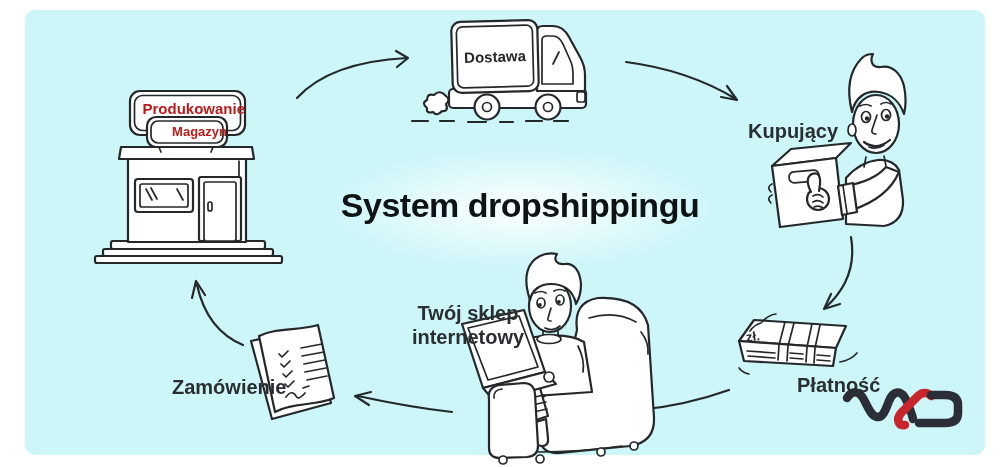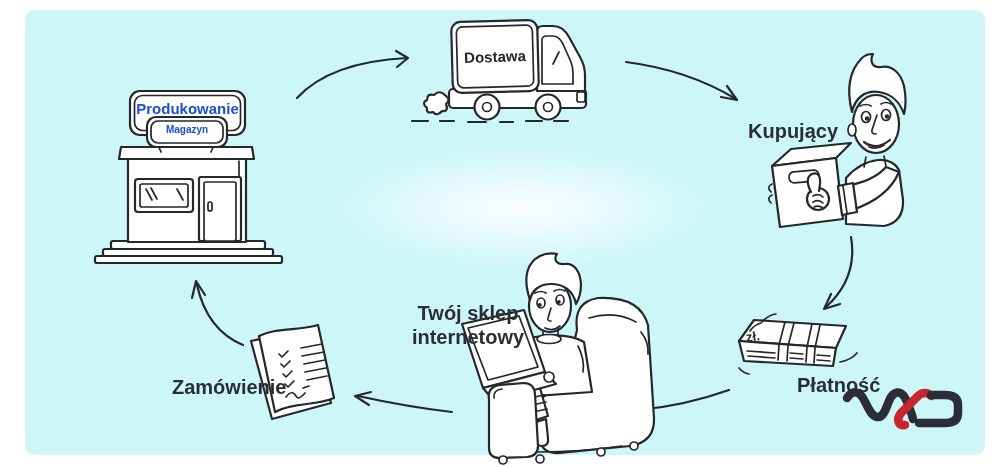--- a/index.html
+++ b/index.html
@@ -18,21 +18,21 @@
   .ln{stroke:#24282b;stroke-width:2.2;fill:none;stroke-linecap:round;stroke-linejoin:round;}
   .fw{fill:#ffffff;}
   .fi{fill:#24282b;stroke:none;}
   .thin{stroke-width:1.7;}
   .lbl{position:absolute;color:#2a2e32;font-size:20px;font-weight:600;line-height:1.22;white-space:nowrap;}
   .ctr{text-align:center;}
   .title{
     position:absolute;left:280px;top:186px;width:480px;text-align:center;
     font-size:34px;font-weight:700;color:#101315;letter-spacing:-0.5px;
   }
-  .sign-text{position:absolute;text-align:center;color:#1d4ed8;font-weight:600;}
+  .sign-text{position:absolute;text-align:right;color:#b91c1c;font-weight:600;}
   .zl{position:absolute;left:746px;top:329px;font-size:13px;font-weight:700;transform:rotate(-7deg);}
   .dostawa{position:absolute;left:455px;top:48px;width:80px;text-align:center;font-size:15px;font-weight:600;transform:rotate(-2deg);}
 </style>
 </head>
 <body>
 
 <div class="page">
   <div class="panel"></div>
 
   <svg class="art" viewBox="0 0 1000 467">
@@ -224,23 +224,24 @@
       <path class="ln thin" d="M303,388 L309,386"></path>
     </g>
 
     <g stroke-linecap="round" stroke-linejoin="round" fill="none">
       <path d="M847,398 C852,390 859,391 863,398 C868,407 871,416 877,417 C883,418 886,409 889,401 C892,393 898,390 903,395 C907,399 909,407 912,415 L913,419" stroke="#2b2e36" stroke-width="8.5"></path>
       <path d="M905,425 C898,426 896,419 901,413 L918,396 C922,392 928,392 931,396" stroke="#c9252c" stroke-width="8.5"></path>
       <path d="M931,395 L945,395 Q958,395 958,405 L958,413 Q958,423 945,423 L919,423" stroke="#2b2e36" stroke-width="8.5"></path>
     </g>
   </svg>
 
+  <div class="title">System dropshippingu</div>
 
   <div class="sign-text" style="left:130px;top:100px;width:115px;font-size:15px;">Produkowanie</div>
-  <div class="sign-text" style="left:147px;top:124px;width:80px;font-size:10px;">Magazyn</div>
+  <div class="sign-text" style="left:147px;top:124px;width:80px;font-size:13px;">Magazyn</div>
 
   <div class="dostawa">Dostawa</div>
 
   <div class="lbl" style="left:748px;top:119px;">Kupujący</div>
 
   <div class="lbl ctr" style="left:758px;top:373px;width:80px;margin-left:39px;">Płatność</div>
   <div class="zl">zł.</div>
 
   <div class="lbl ctr" style="left:402px;top:301px;width:132px;">
     <span>Twój sklep</span><br>

